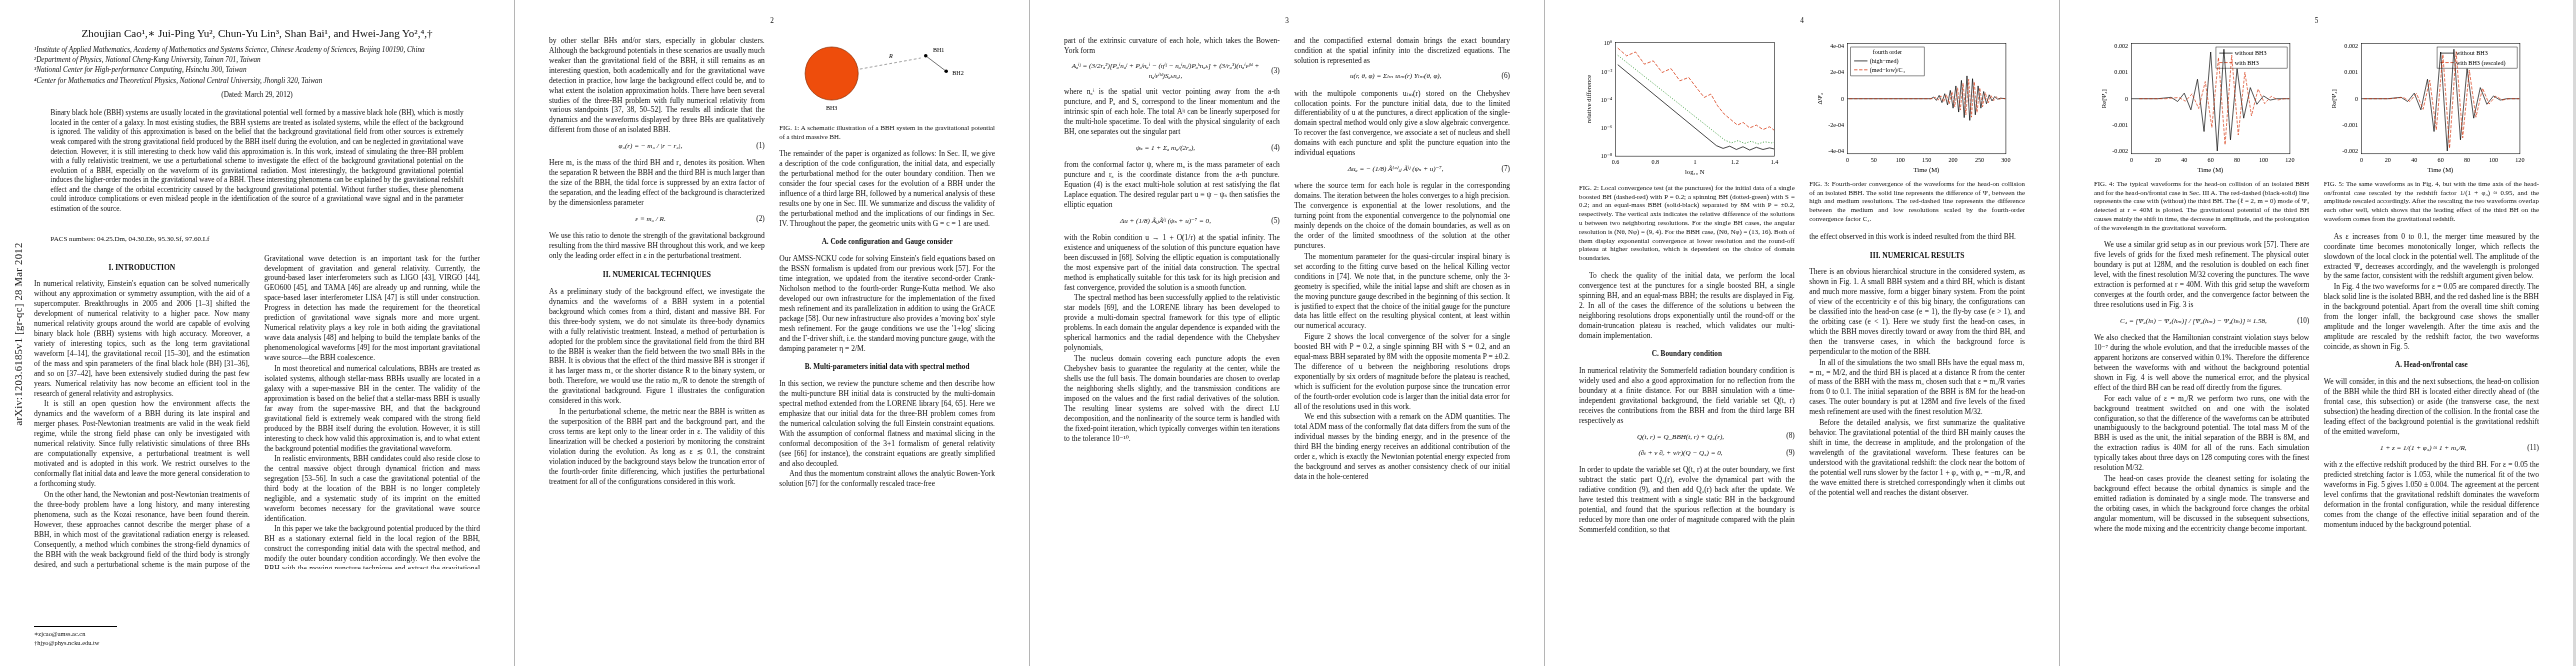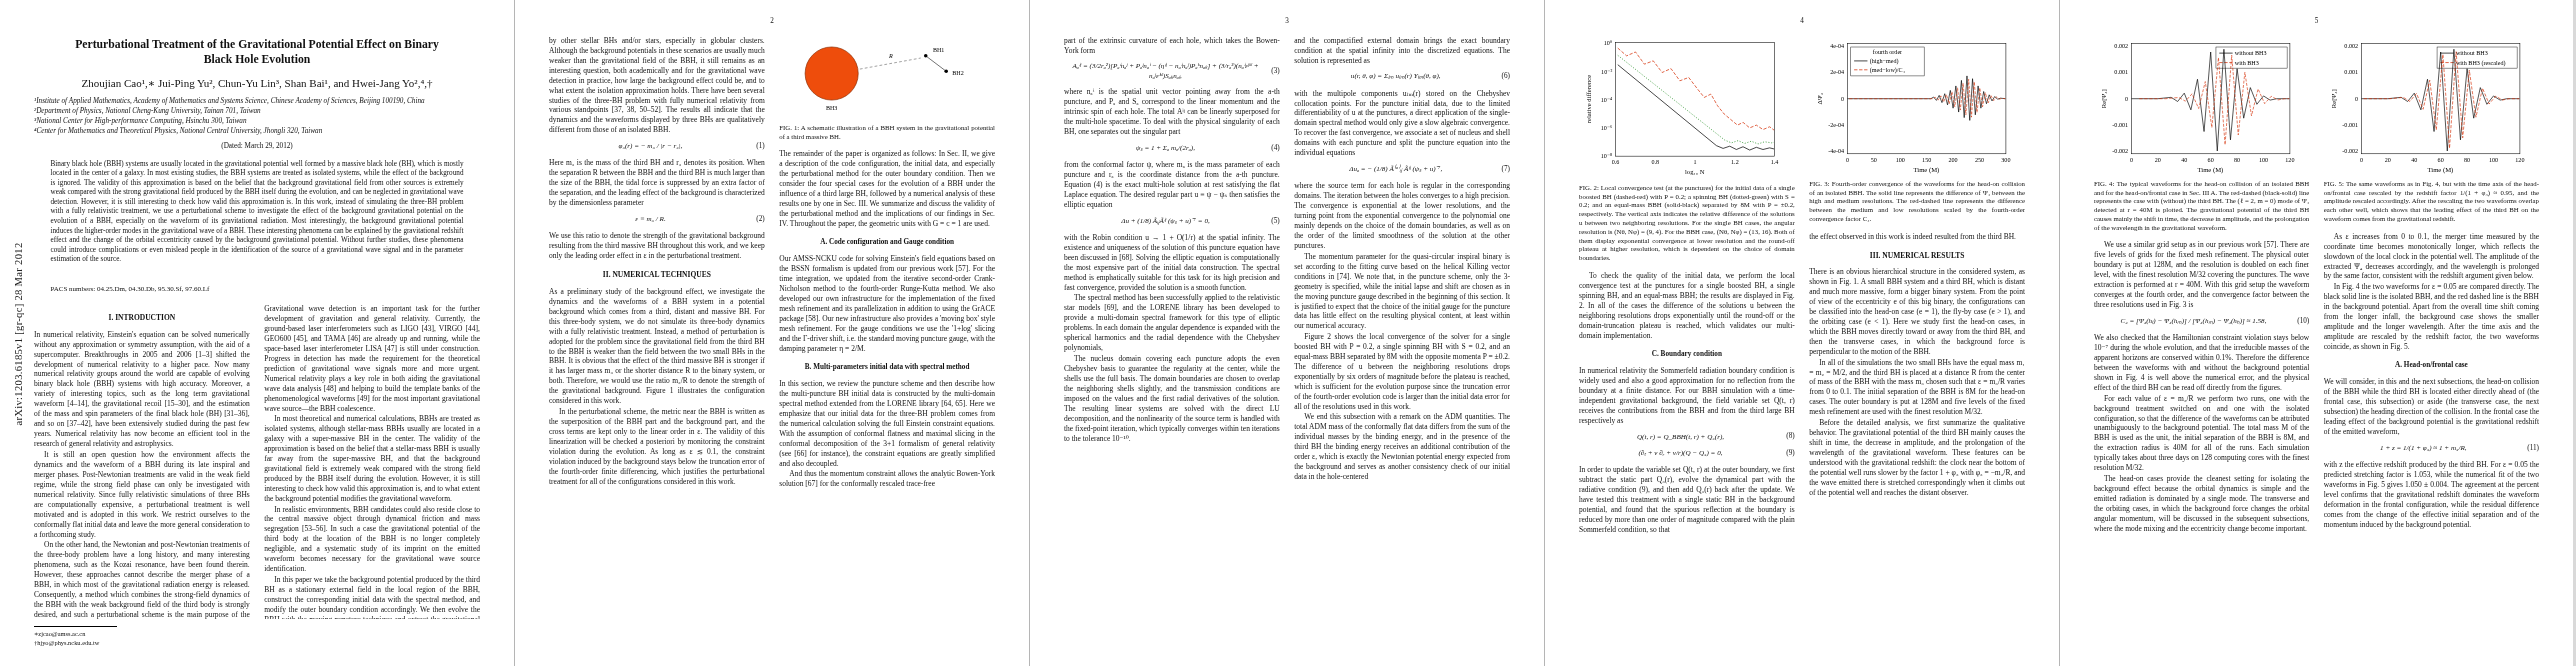--- a/index.html
+++ b/index.html
@@ -20,42 +20,41 @@
   .abstract { width:413px; margin:10px auto 0; font-size:7.2px; line-height:1.33; text-align:justify; }
   .pacs { width:413px; margin:20px auto 0; font-size:7px; }
   .cols { display:flex; gap:14.5px; margin-top:11px; }
   .col { width:216px; font-size:7.5px; line-height:1.33; text-align:justify; overflow:hidden; }
   .p1cols .col { height:315px; }
   .fullcols .col { height:602px; }
   .para { margin:0 0 0.6px 0; text-indent:10px; }
   .para.noind { text-indent:0; }
   .sec { text-align:center; font-weight:bold; font-size:7.5px; margin:9px 3.3px 6.7px; }
   .subsec { text-align:center; font-weight:bold; font-size:7.2px; margin:9px 3.3px 6.7px; }
-  .eq { display:flex; align-items:center; gap:4.4px; margin:6.7px 0;font-family:Liberation Serif, serif; }
+  .eq { display:flex; align-items:center; gap:4.4px; margin:6.7px 0; }
   .eq .formula { flex:1; text-align:center; font-style:italic; font-size:7.1px; line-height:1.3; }
   .eq .eqnum { font-size:7.2px; font-style:normal; }
   .fig { margin:1.1px 0 7.8px 0; }
   .fig svg { display:block; margin:0 auto; }
   .figcap { font-size:6.8px; line-height:1.3; text-align:justify; margin-top:3.9px; }
   .fnblock { position:absolute; left:34px; bottom:19px; width:216px; background:#fff; font-size:6.4px; line-height:1.4; padding-top:2.2px; }
   .fnrule { width:83px; border-top:0.6px solid #000; margin-bottom:2.8px; }
   .arxiv { position:absolute; top:50%; left:18.3px; transform:translate(-50%,-50%) rotate(-90deg); white-space:nowrap; font-size:10.6px; color:#222; letter-spacing:0.3px; }
   svg text { font-family:"Liberation Serif","DejaVu Serif",serif; font-size:11px; fill:#000; }
   svg .axlab { font-size:12px; }
   svg .frame { fill:none; stroke:#000; stroke-width:1; }
 </style>
 </head>
 <body>
 
 <div class="spread">
 
   <div class="page">
     <div class="arxiv">arXiv:1203.6185v1  [gr-qc]  28 Mar 2012</div>
     <div class="inner">
-      <div class="title">Perturbational Treatment of the Gravitational Potential Effect on Binary Black Hole Evolution</div>
       <div class="authors">Zhoujian Cao¹,∗ Jui-Ping Yu², Chun-Yu Lin³, Shan Bai¹, and Hwei-Jang Yo²,⁴,†</div>
       <div class="affils">
         <div>¹Institute of Applied Mathematics, Academy of Mathematics and Systems Science, Chinese Academy of Sciences, Beijing 100190, China</div>
         <div>²Department of Physics, National Cheng-Kung University, Tainan 701, Taiwan</div>
         <div>³National Center for High-performance Computing, Hsinchu 300, Taiwan</div>
         <div>⁴Center for Mathematics and Theoretical Physics, National Central University, Jhongli 320, Taiwan</div>
       </div>
       <div class="dated">(Dated: March 29, 2012)</div>
       <div class="abstract">Binary black hole (BBH) systems are usually located in the gravitational potential well formed by a massive black hole (BH), which is mostly located in the center of a galaxy. In most existing studies, the BBH systems are treated as isolated systems, while the effect of the background is ignored. The validity of this approximation is based on the belief that the background gravitational field from other sources is extremely weak compared with the strong gravitational field produced by the BBH itself during the evolution, and can be neglected in gravitational wave detection. However, it is still interesting to check how valid this approximation is. In this work, instead of simulating the three-BH problem with a fully relativistic treatment, we use a perturbational scheme to investigate the effect of the background gravitational potential on the evolution of a BBH, especially on the waveform of its gravitational radiation. Most interestingly, the background gravitational potential induces the higher-order modes in the gravitational wave of a BBH. These interesting phenomena can be explained by the gravitational redshift effect and the change of the orbital eccentricity caused by the background gravitational potential. Without further studies, these phenomena could introduce complications or even mislead people in the identification of the source of a gravitational wave signal and in the parameter estimation of the source.</div>
       <div class="pacs">PACS numbers: 04.25.Dm, 04.30.Db, 95.30.Sf, 97.60.Lf</div>
@@ -110,21 +109,21 @@
               <text x="192" y="38" text-anchor="middle" font-style="italic">R</text>
               <circle cx="255" cy="34" r="3.2" fill="#000"></circle>
               <circle cx="292" cy="62" r="3.2" fill="#000"></circle>
               <line x1="255" y1="34" x2="292" y2="62" stroke="#000" stroke-width="1"></line>
               <text x="268" y="27">BH1</text>
               <text x="303" y="68">BH2</text>
             </svg>
             <figcaption class="figcap">FIG. 1: A schematic illustration of a BBH system in the gravitational potential of a third massive BH.</figcaption>
           </figure>
           <p class="para noind">The remainder of the paper is organized as follows: In Sec. II, we give a description of the code configuration, the initial data, and especially the perturbational method for the outer boundary condition. Then we consider the four special cases for the evolution of a BBH under the influence of a third large BH, followed by a numerical analysis of these results one by one in Sec. III. We summarize and discuss the validity of the perturbational method and the implications of our findings in Sec. IV. Throughout the paper, the geometric units with G = c = 1 are used.</p>
-          <div class="subsec">A. Code configuration and Gauge condition</div>
+          <div class="subsec">A. Code configuration and Gauge consider</div>
           <p class="para noind">Our AMSS-NCKU code for solving Einstein's field equations based on the BSSN formalism is updated from our previous work [57]. For the time integration, we updated from the iterative second-order Crank-Nicholson method to the fourth-order Runge-Kutta method. We also developed our own infrastructure for the implementation of the fixed mesh refinement and its parallelization in addition to using the GrACE package [58]. Our new infrastructure also provides a 'moving box' style mesh refinement. For the gauge conditions we use the '1+log' slicing and the Γ-driver shift, i.e. the standard moving puncture gauge, with the damping parameter η = 2/M.</p>
           <div class="subsec">B. Multi-parameters initial data with spectral method</div>
           <p class="para noind">In this section, we review the puncture scheme and then describe how the multi-puncture BH initial data is constructed by the multi-domain spectral method extended from the LORENE library [64, 65]. Here we emphasize that our initial data for the three-BH problem comes from the numerical calculation solving the full Einstein constraint equations. With the assumption of conformal flatness and maximal slicing in the conformal decomposition of the 3+1 formalism of general relativity (see [66] for instance), the constraint equations are greatly simplified and also decoupled.</p>
           <p class="para">And thus the momentum constraint allows the analytic Bowen-York solution [67] for the conformally rescaled trace-free</p>
         </div>
       </div>
     </div>
   </div>
 
   <div class="page">

